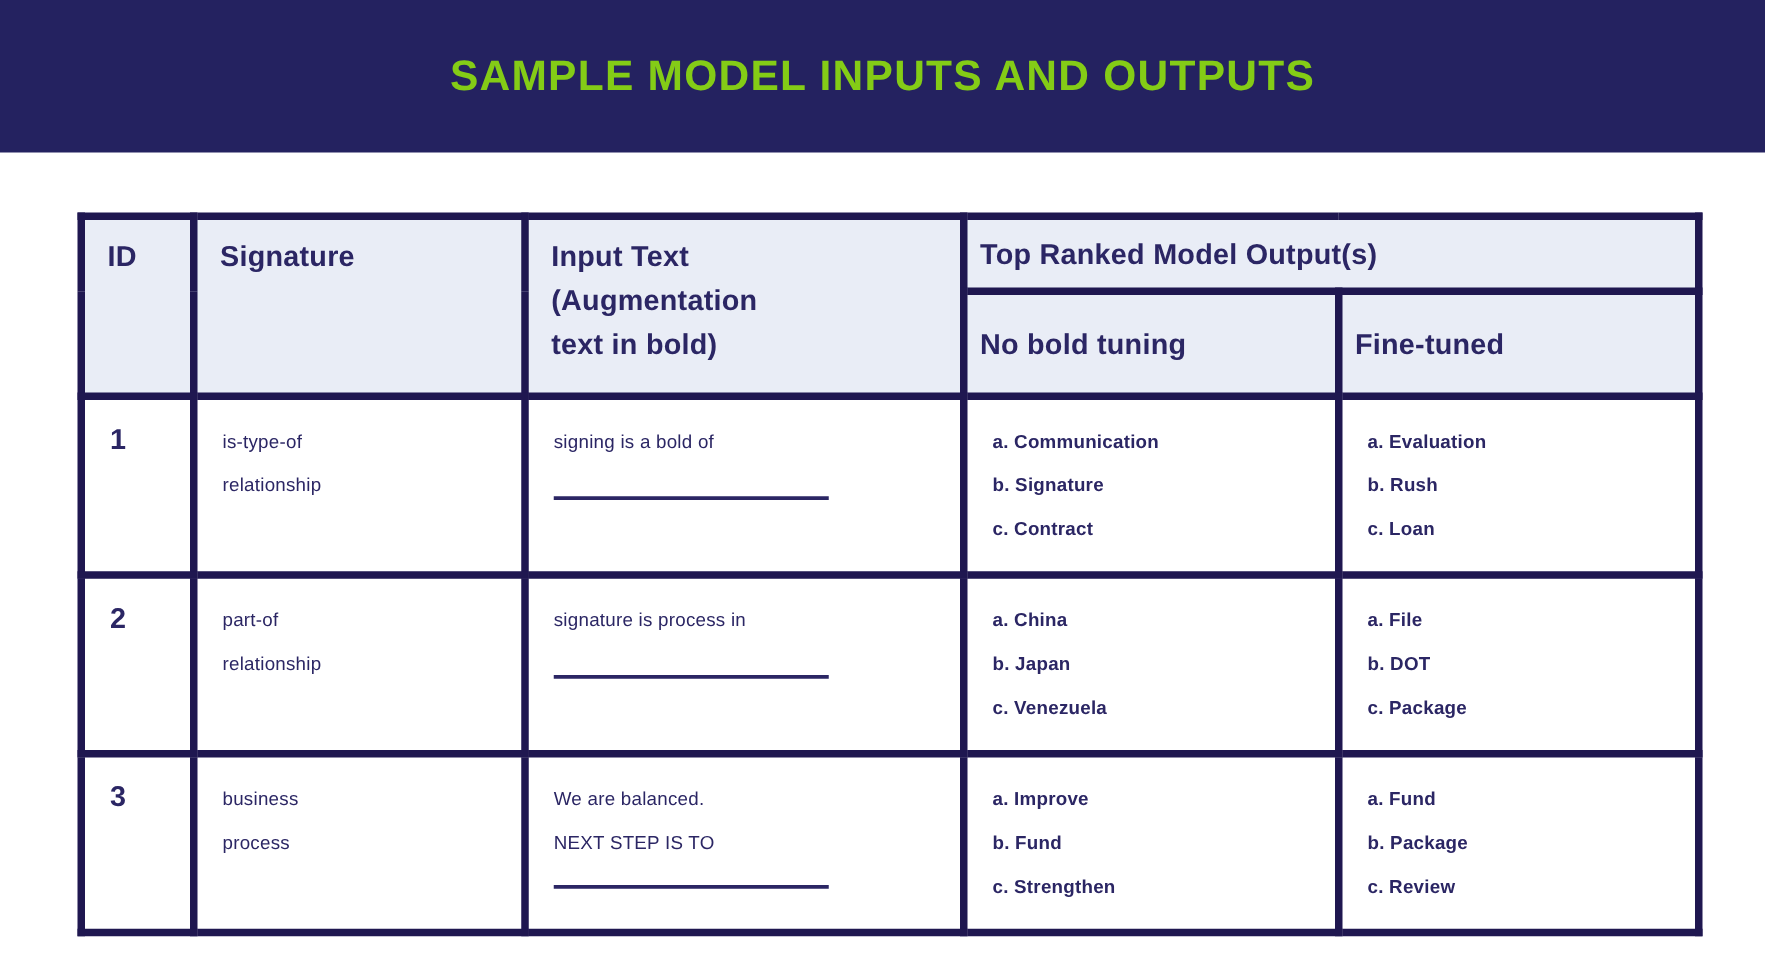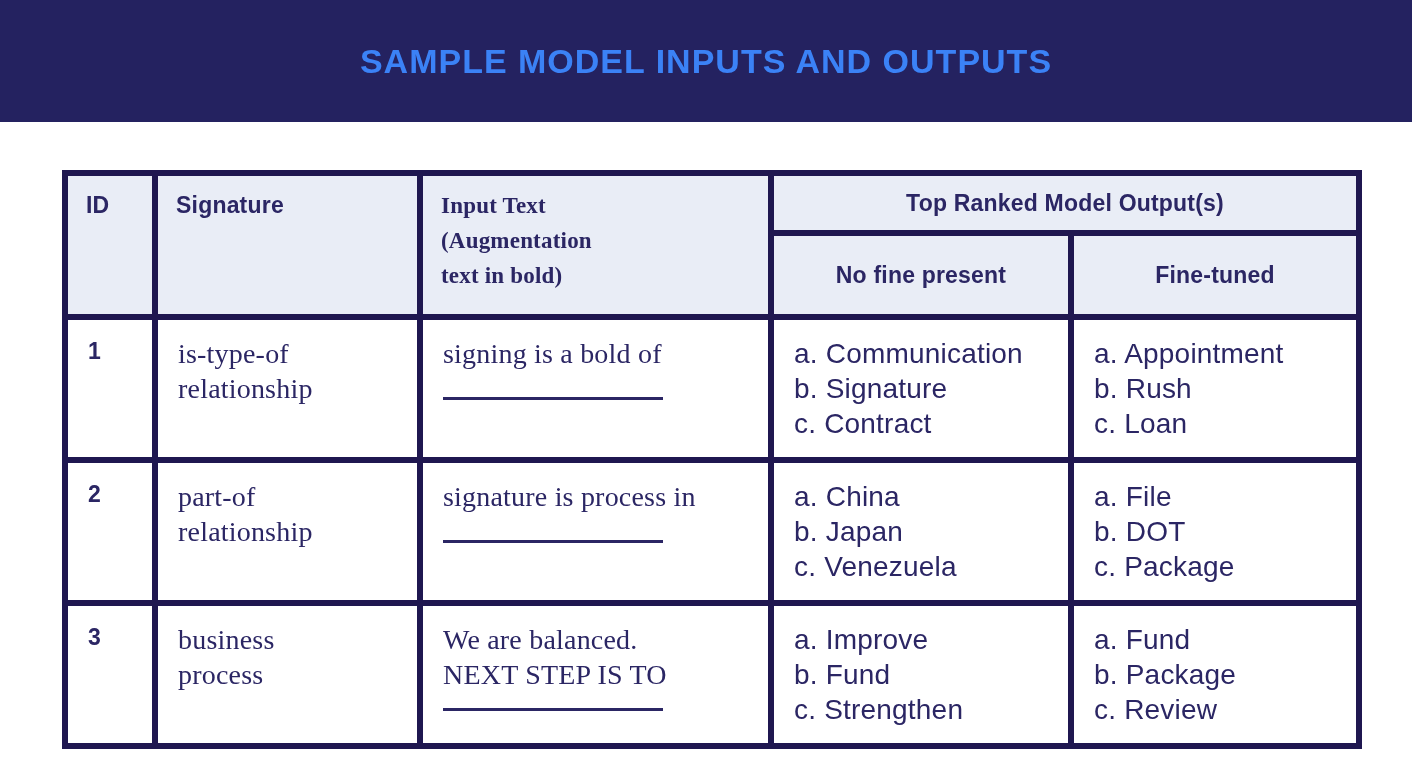--- a/index.html
+++ b/index.html
@@ -12,48 +12,48 @@
   *{box-sizing:border-box;margin:0;padding:0;}
   html,body{width:1412px;height:772px;background:#ffffff;overflow:hidden;}
   body{font-family:"Liberation Sans","DejaVu Sans",sans-serif;color:var(--text);position:relative;}
 
   .banner{
     position:absolute;left:0;top:0;width:1412px;height:122px;
     background:var(--banner-bg);
     display:flex;align-items:center;justify-content:center;
   }
   .banner h1{
-    color:#3b82f6;font-size:34px;font-weight:800;letter-spacing:1px;
+    color:#84cc16;font-size:34px;font-weight:800;letter-spacing:1px;
     text-transform:uppercase;white-space:nowrap;
   }
 
   .table-wrap{position:absolute;left:62px;top:170px;width:1252px;}
   table{
     width:1294px;border-collapse:collapse;table-layout:fixed;
     border:6px solid var(--border);
   }
   th,td{
     border:6px solid var(--border);
     vertical-align:top;
-    font-size:28px;
+    font-size:15px;
     letter-spacing:0.2px;
     line-height:35px;
   }
   thead th{
     background:var(--header-bg);
     font-weight:700;
     font-size:23px;
     text-align:left;
     padding:12px 18px;
   }
-  thead th.center{text-align:center;vertical-align:middle;padding:6px 10px;}
+  thead th.center{vertical-align:middle;padding:6px 10px;}
   tbody td{background:var(--cell-bg);padding:16px 20px;}
   td.id-cell{font-weight:700;font-size:23px;padding-top:14px;}
-  .pre{white-space:pre-line;font-family:Liberation Serif, serif;}
-  .options div{white-space:nowrap;}
+  .pre{white-space:pre-line;}
+  .options div{white-space:nowrap;font-weight:bold;}
   .blank-line{
     width:220px;height:0;
     border-bottom:3px solid var(--text);
     margin-top:26px;
   }
   .blank-line.m-sm{margin-top:16px;}
 
   tr.hdr-top{height:60px;}
   tr.hdr-sub{height:84px;}
   tr.body-row{height:137px;}
@@ -77,40 +77,40 @@
     <thead>
       <tr class="hdr-top">
         <th rowspan="2">ID</th>
         <th rowspan="2">Signature</th>
         <th rowspan="2" class="pre">Input Text
 (Augmentation
 text in bold)</th>
         <th colspan="2" class="center">Top Ranked Model Output(s)</th>
       </tr>
       <tr class="hdr-sub">
-        <th class="center">No fine present</th>
+        <th class="center">No bold tuning</th>
         <th class="center">Fine-tuned</th>
       </tr>
     </thead>
     <tbody>
       <tr class="body-row">
         <td class="id-cell">1</td>
         <td class="pre">is-type-of
 relationship</td>
         <td>
           <div class="pre">signing is a bold of</div>
           <div class="blank-line"></div>
         </td>
         <td class="options">
           <div>a. Communication</div>
           <div>b. Signature</div>
           <div>c. Contract</div>
         </td>
         <td class="options">
-          <div>a. Appointment</div>
+          <div>a. Evaluation</div>
           <div>b. Rush</div>
           <div>c. Loan</div>
         </td>
       </tr>
       <tr class="body-row">
         <td class="id-cell">2</td>
         <td class="pre">part-of
 relationship</td>
         <td>
           <div class="pre">signature is process in</div>

